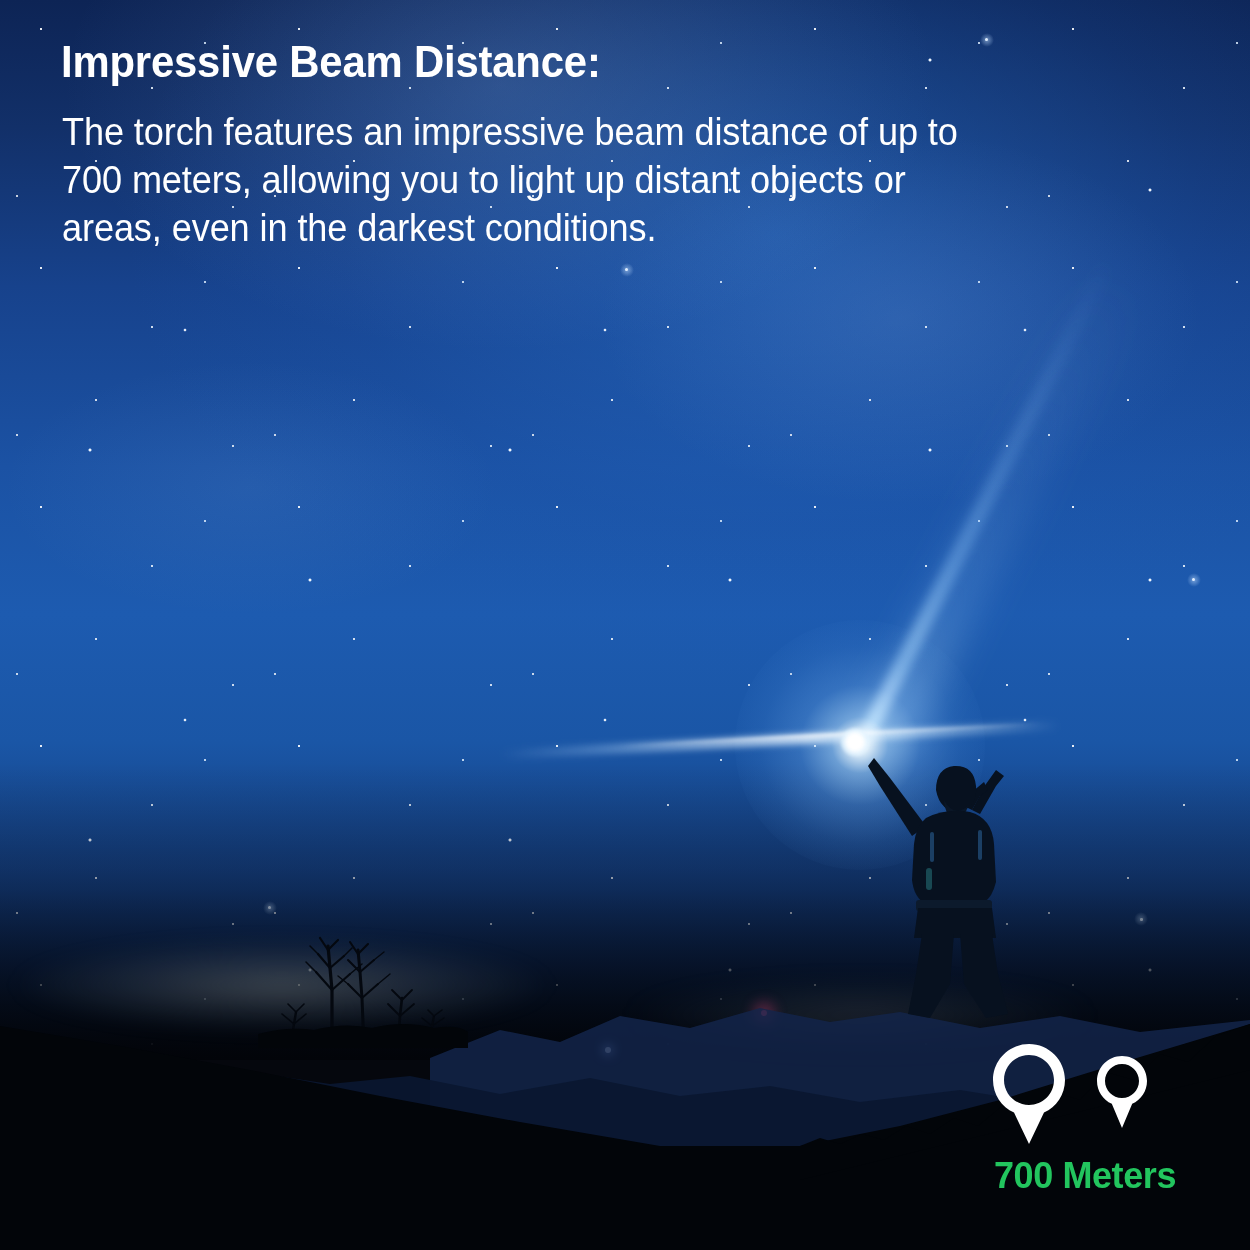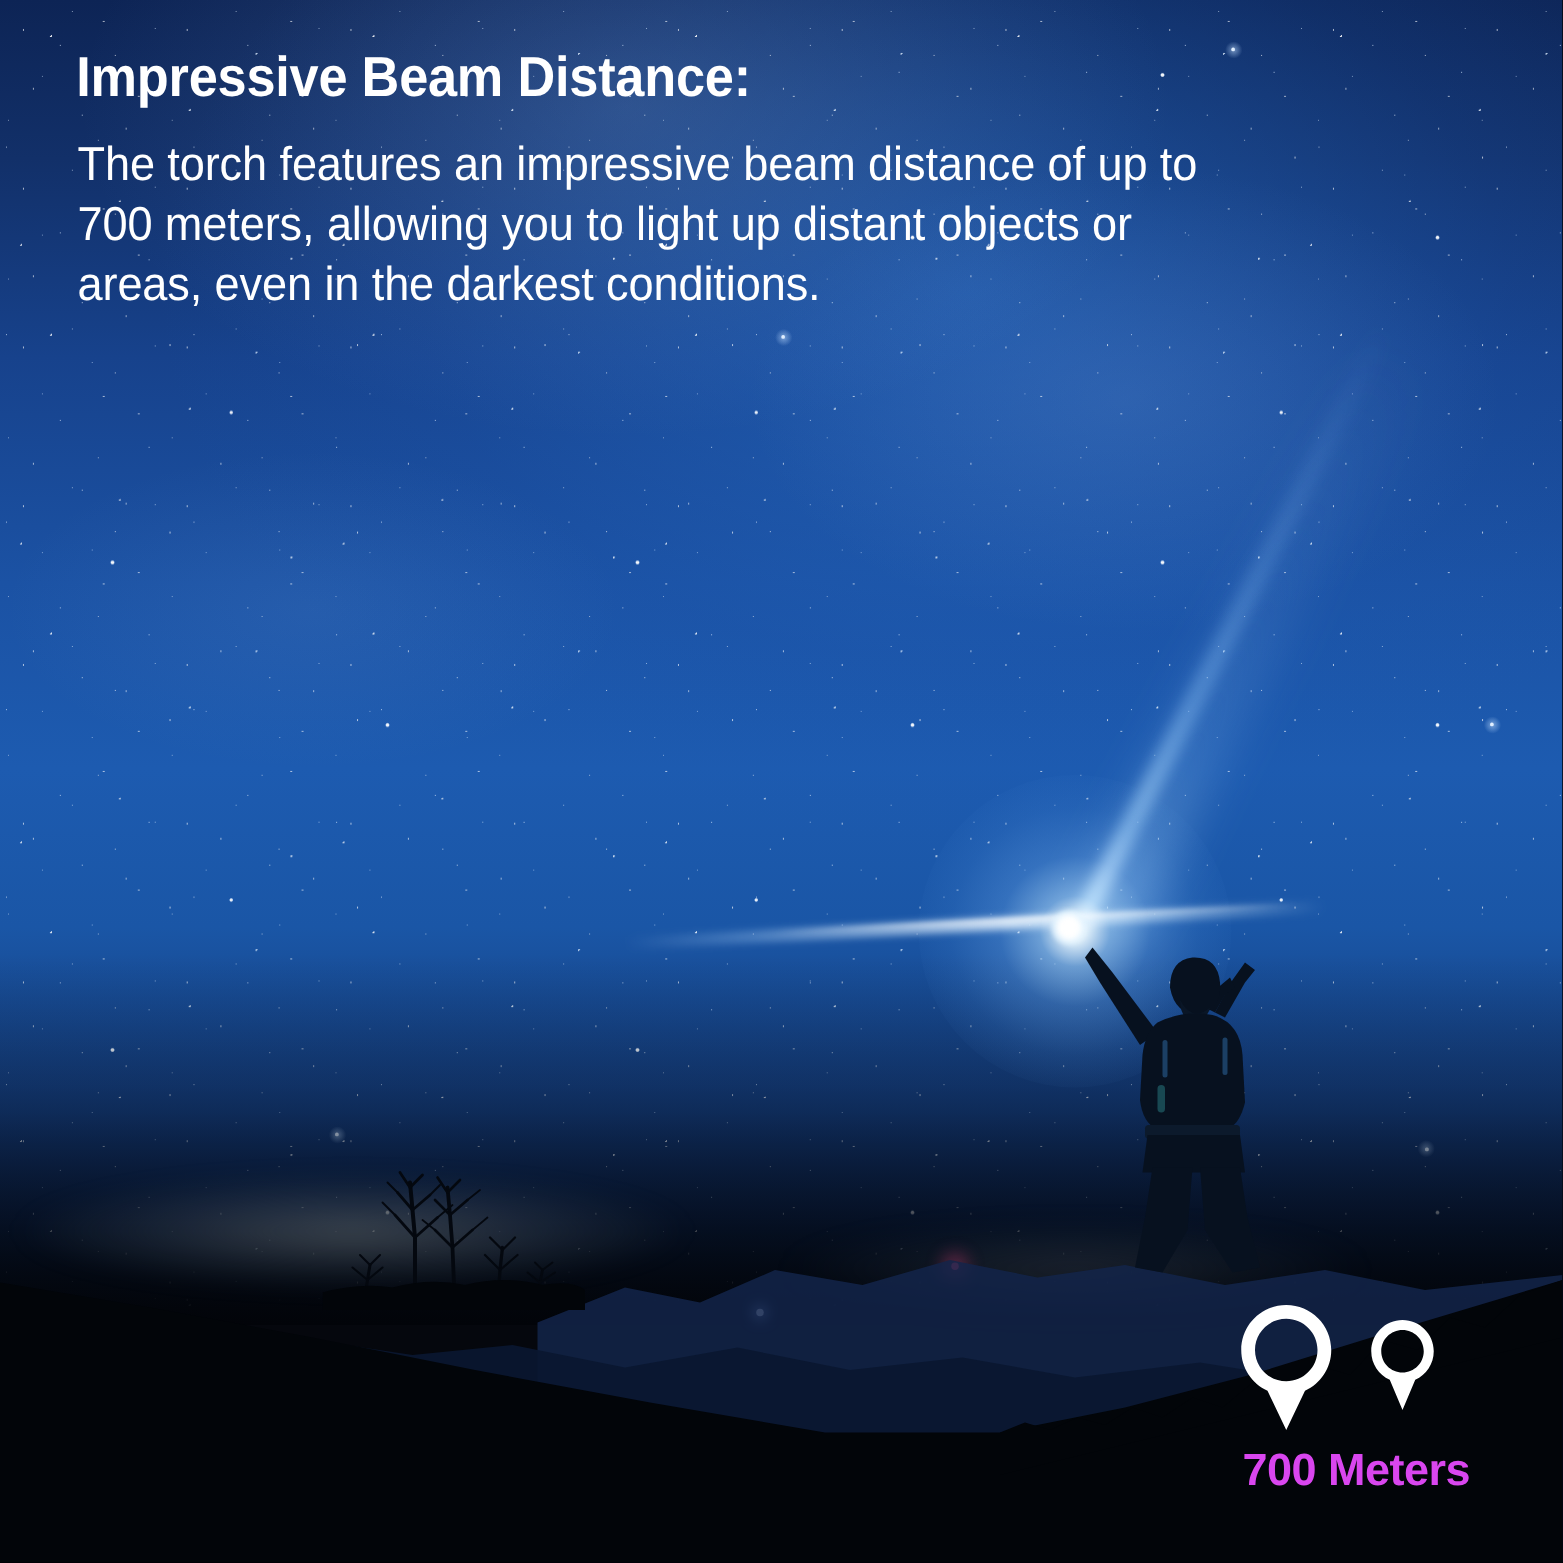--- a/index.html
+++ b/index.html
@@ -304,21 +304,21 @@
     display: block;
   }
   .pin-big { left: 16px; top: 2px; }
   .pin-small { left: 120px; top: 14px; }
   .badge-label {
     position: absolute;
     left: 0;
     top: 116px;
     width: 220px;
     text-align: center;
-    color: #d946ef;
+    color: #22c55e;
     font-size: 36px;
     font-weight: 700;
     letter-spacing: -0.4px;
     line-height: 40px;
     white-space: nowrap;
   }
 </style>
 </head>
 <body>
 

